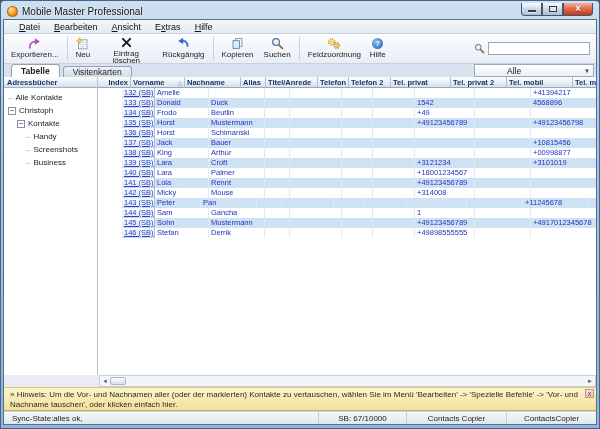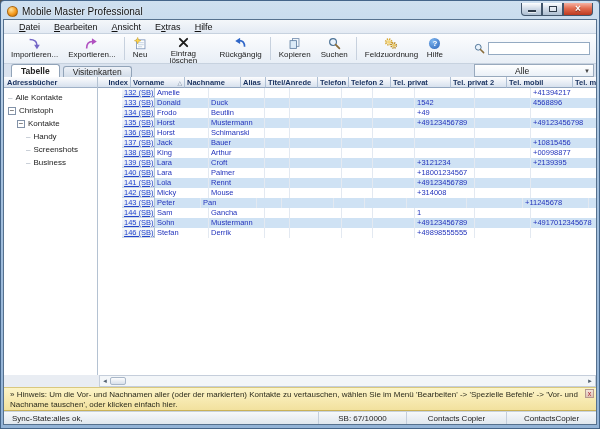--- a/index.html
+++ b/index.html
@@ -47,21 +47,21 @@
     font-family:"Liberation Sans",sans-serif;background:#fff;}
   
   .tabstrip{height:13px;flex:0 0 13px;background:#d9e2ee;display:flex;align-items:flex-end;
     padding-left:7px;position:relative;}
   .tab{height:11px;padding:0 9px;font-size:8.5px;color:#222;display:flex;align-items:center;
     border:1px solid #91a3b8;border-bottom:none;border-radius:3px 3px 0 0;margin-right:3px;
     background:linear-gradient(#eef2f8,#d2dce8);cursor:default;}
   .tab.active{background:#fff;font-weight:bold;height:13px;}
   .combo{position:absolute;right:2px;top:0;width:120px;height:13px;border:1px solid #98a9bd;
     background:linear-gradient(#ffffff,#eaf0f7);font-size:8.5px;color:#111;
-    display:flex;align-items:center;padding-left:40px;}
+    display:flex;align-items:center;padding-left:32px;}
   .combo .arrow{position:absolute;right:3px;font-size:6px;color:#444;}
   
   .main{flex:1;display:flex;min-height:0;background:#e9edf3;}
   .sidebar{width:94px;flex:0 0 94px;display:flex;flex-direction:column;background:#fff;
     border-right:1px solid #b4c2d2;}
   .side-head{height:11px;flex:0 0 11px;background:linear-gradient(#fdfdfe,#d7e1ee);
     border-bottom:1px solid #9fb1c7;font-size:7.5px;font-weight:bold;color:#17305e;padding:1px 3px;}
   .tree{flex:1;padding-top:3px;font-size:8px;color:#222;overflow:hidden;}
   .tree-item{height:13px;display:flex;align-items:center;cursor:default;white-space:nowrap;}
   .exp{display:inline-flex;width:8px;height:8px;border:1px solid #8292a8;background:#fff;color:#333;
@@ -130,29 +130,20 @@
           <div class="menu-item"><u>B</u>earbeiten</div>
           <div class="menu-item"><u>A</u>nsicht</div>
           <div class="menu-item">E<u>x</u>tras</div>
           <div class="menu-item"><u>H</u>ilfe</div>
         </div>
       <div class="toolbar">
         <div class="tbuttons">
             <div class="tbtn">
               <span class="ticon">
                 <svg width="13" height="13" viewBox="0 0 16 16">
-                  <path d="M2 3 C8 3 11 6 11 10" fill="none" stroke="#7466c6" stroke-width="2"></path>
-                  <path d="M7.5 9.5 L14.5 9.5 L11 15 Z" fill="#7466c6"></path>
-                </svg>
-              </span>
-              <span class="tlabel">Importieren...</span>
-            </div>
-            <div class="tbtn">
-              <span class="ticon">
-                <svg width="13" height="13" viewBox="0 0 16 16">
                   <path d="M2 14 C2 8 5 5.5 9 5.5" fill="none" stroke="#b050c0" stroke-width="2"></path>
                   <path d="M8.5 1.5 L8.5 9.5 L14.5 5.5 Z" fill="#b050c0"></path>
                 </svg>
               </span>
               <span class="tlabel">Exportieren...</span>
             </div>
             <div class="tsep"></div>
             <div class="tbtn">
               <span class="ticon">
                 <svg width="13" height="13" viewBox="0 0 16 16">
@@ -402,21 +393,21 @@
               <div class="trow alt">
                 <div class="td idx" style="width: 33px;">139 (SB)</div>
                 <div class="td" style="width: 54px;">Lara</div>
                 <div class="td" style="width: 56px;">Croft</div>
                 <div class="td" style="width: 25px;"></div>
                 <div class="td" style="width: 52px;"></div>
                 <div class="td" style="width: 31px;"></div>
                 <div class="td" style="width: 42px;"></div>
                 <div class="td" style="width: 60px;">+3121234</div>
                 <div class="td" style="width: 56px;"></div>
-                <div class="td" style="width: 66px;">+2139395</div>
+                <div class="td" style="width: 66px;">+3101019</div>
                 <div class="td" style="width: 40px;"></div>
               </div>
               <div class="trow">
                 <div class="td idx" style="width: 33px;">140 (SB)</div>
                 <div class="td" style="width: 54px;">Lara</div>
                 <div class="td" style="width: 56px;">Palmer</div>
                 <div class="td" style="width: 25px;"></div>
                 <div class="td" style="width: 52px;"></div>
                 <div class="td" style="width: 31px;"></div>
                 <div class="td" style="width: 42px;"></div>

